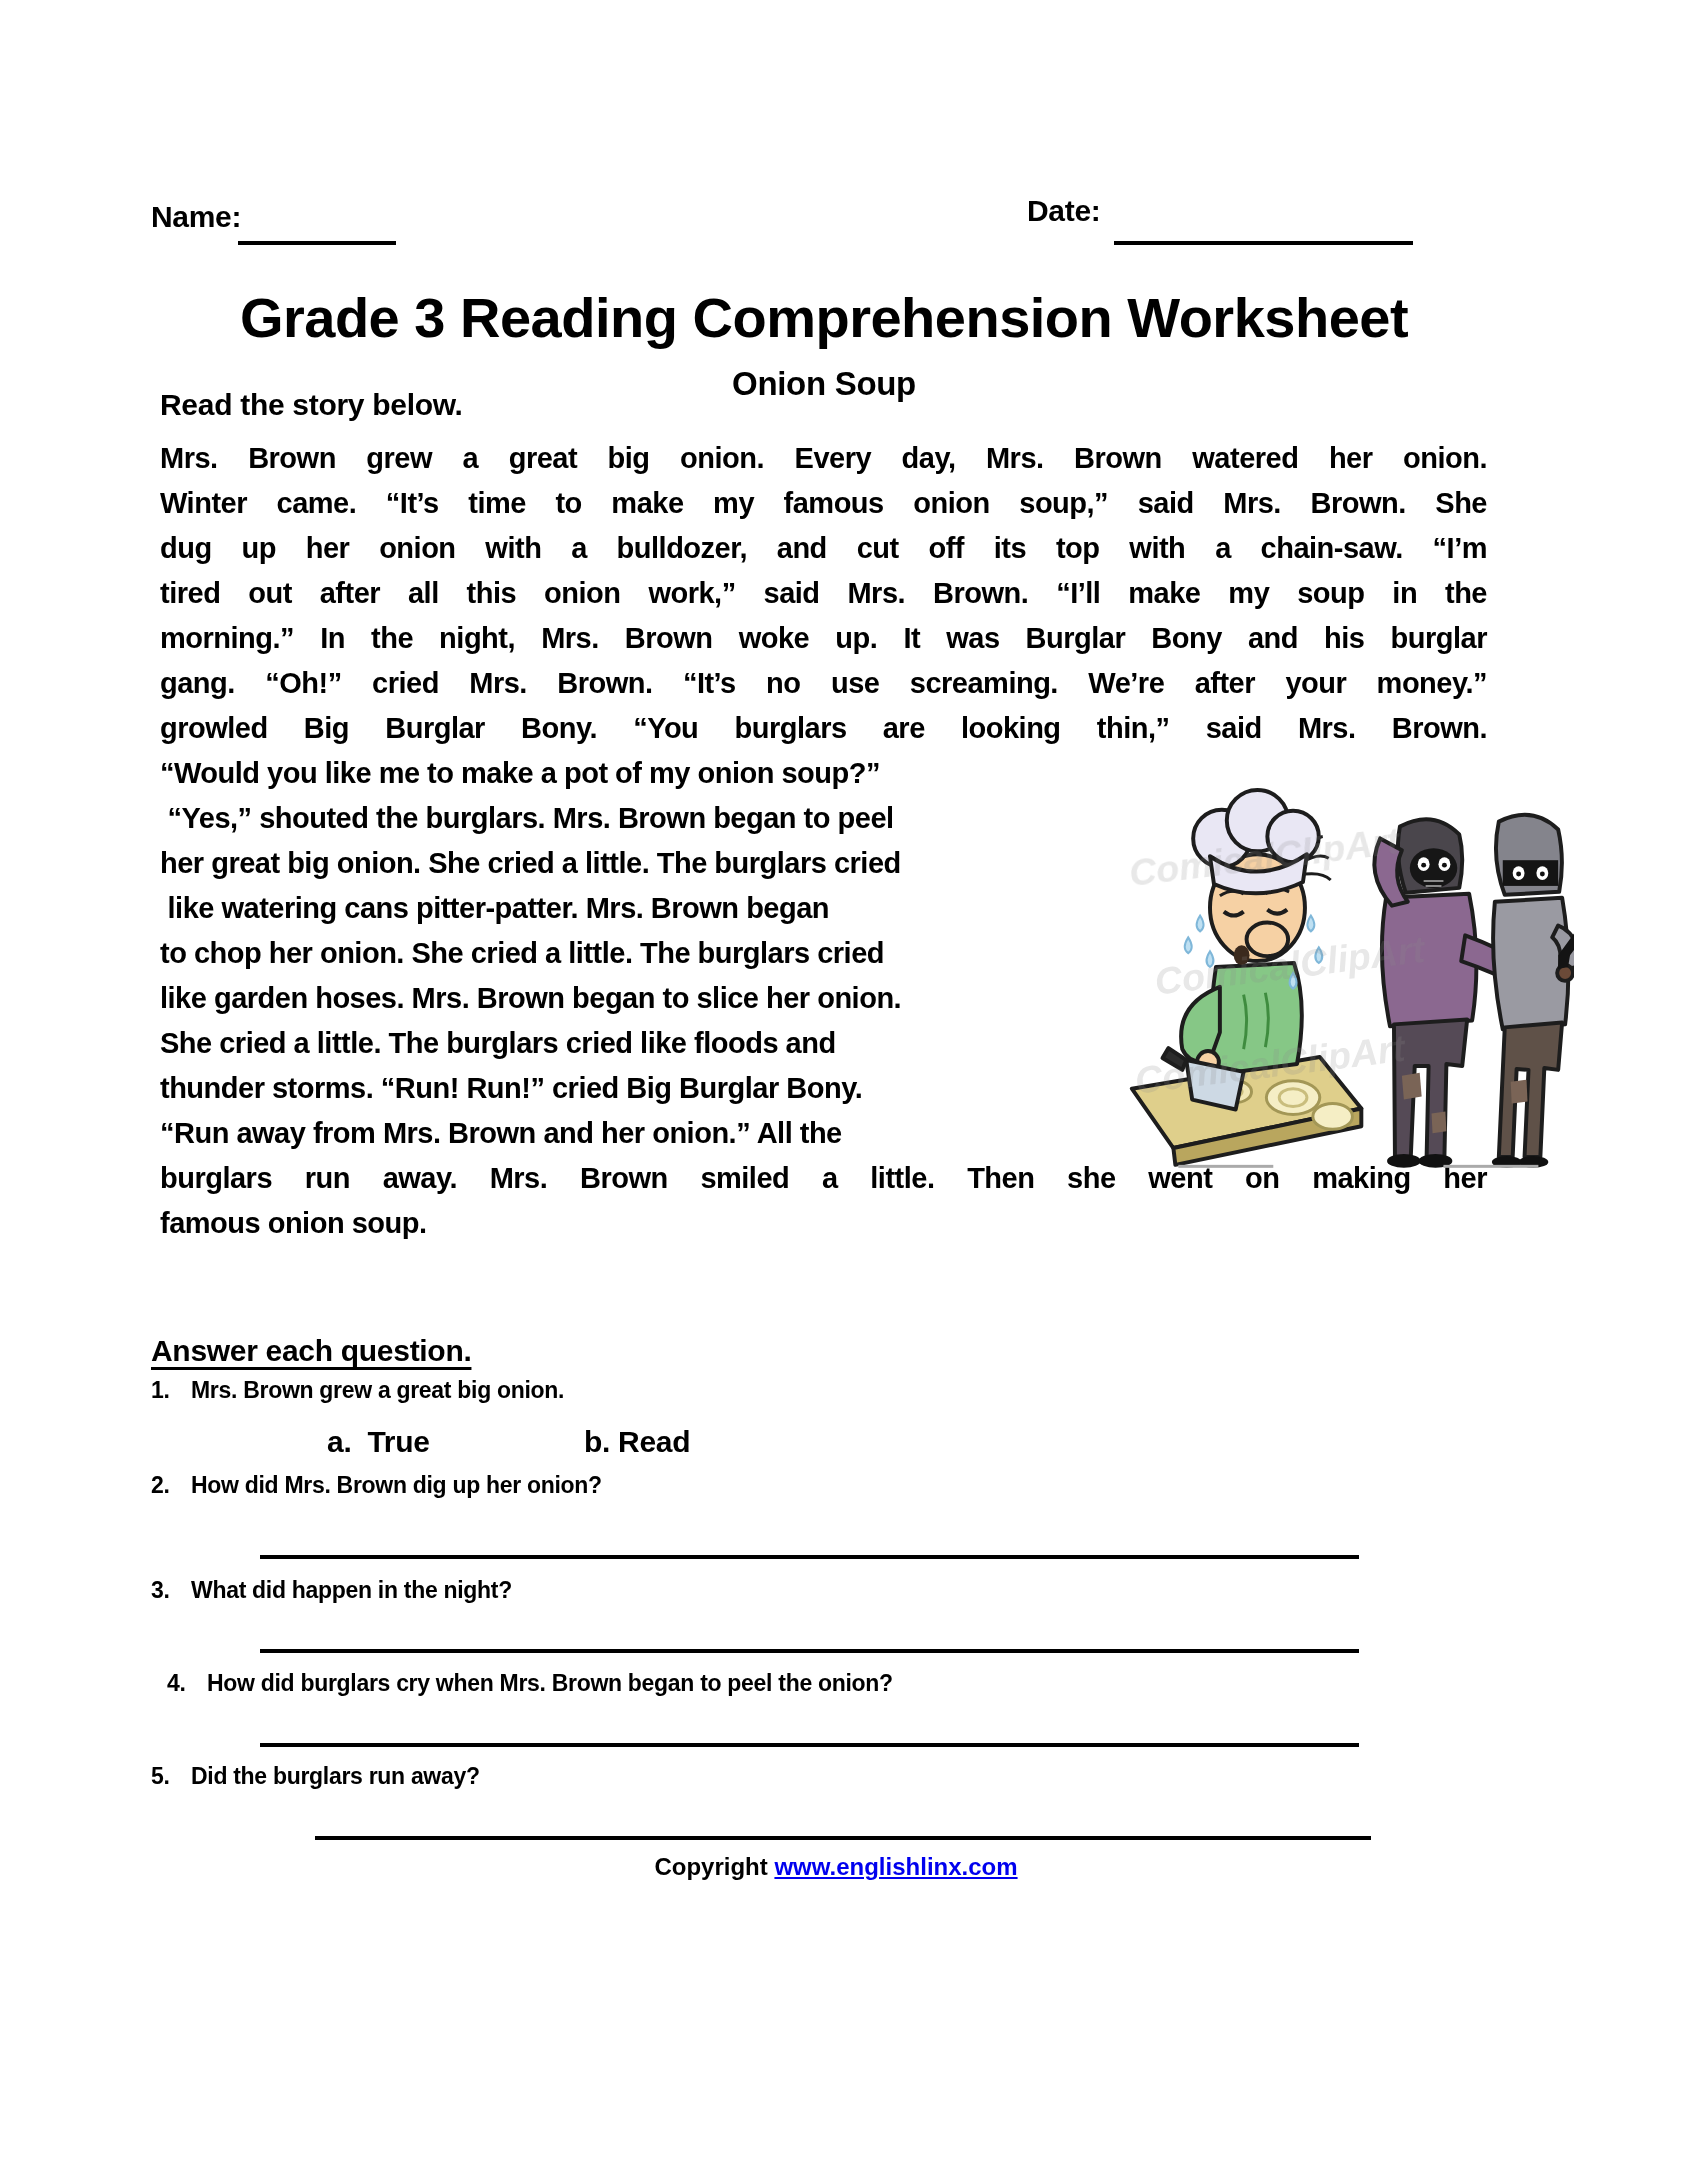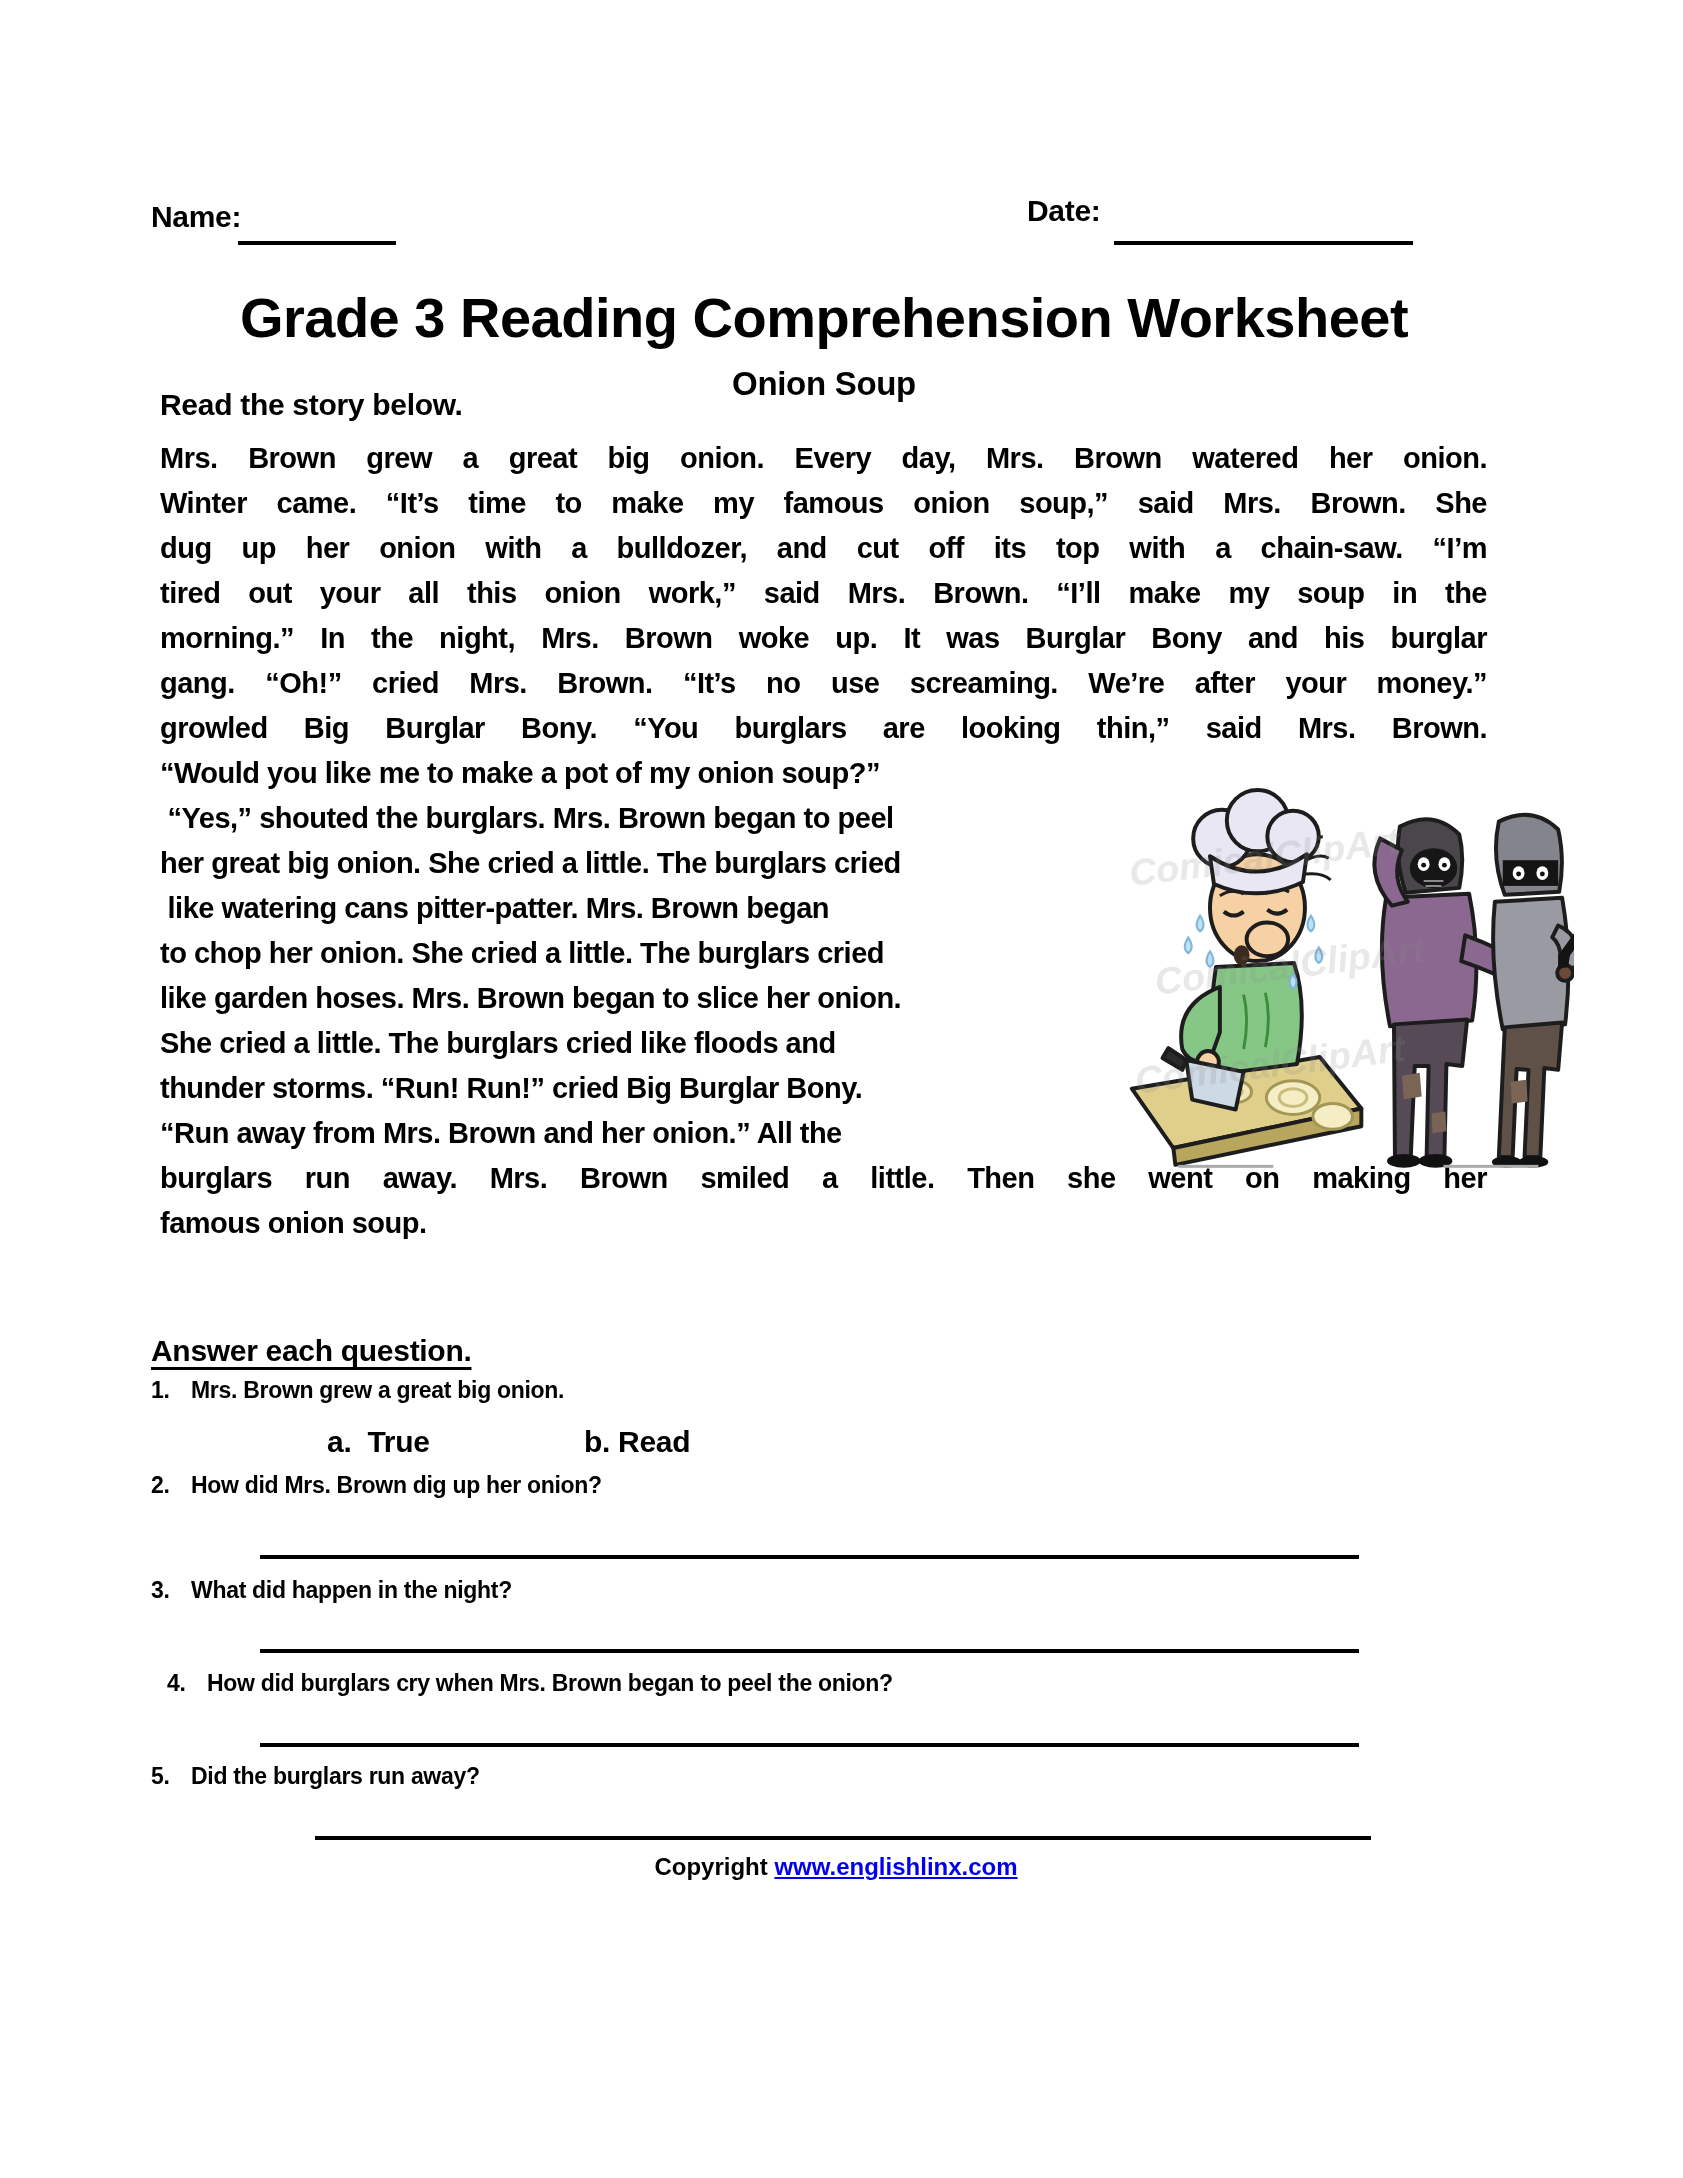--- a/index.html
+++ b/index.html
@@ -51,21 +51,21 @@
 
   <div class="abs title">Grade 3 Reading Comprehension Worksheet</div>
   <div class="abs subtitle">Onion Soup</div>
 
   <div class="abs instruction">Read the story below.</div>
 
   <div class="abs story">
     <div class="jline">Mrs. Brown grew a great big onion. Every day, Mrs. Brown watered her onion.</div>
     <div class="jline">Winter came. “It’s time to make my famous onion soup,” said Mrs. Brown. She</div>
     <div class="jline">dug up her onion with a bulldozer, and cut off its top with a chain-saw. “I’m</div>
-    <div class="jline">tired out your all this onion work,” said Mrs. Brown. “I’ll make my soup in the</div>
+    <div class="jline">tired out after all this onion work,” said Mrs. Brown. “I’ll make my soup in the</div>
     <div class="jline">morning.” In the night, Mrs. Brown woke up. It was Burglar Bony and his burglar</div>
     <div class="jline">gang. “Oh!” cried Mrs. Brown. “It’s no use screaming. We’re after your money.”</div>
     <div class="jline">growled Big Burglar Bony. “You burglars are looking thin,” said Mrs. Brown.</div>
     <div class="narrow">
       <div class="pline">“Would you like me to make a pot of my onion soup?”</div>
       <div class="pline"> “Yes,” shouted the burglars. Mrs. Brown began to peel</div>
       <div class="pline">her great big onion. She cried a little. The burglars cried</div>
       <div class="pline"> like watering cans pitter-patter. Mrs. Brown began</div>
       <div class="pline">to chop her onion. She cried a little. The burglars cried</div>
       <div class="pline">like garden hoses. Mrs. Brown began to slice her onion.</div>

